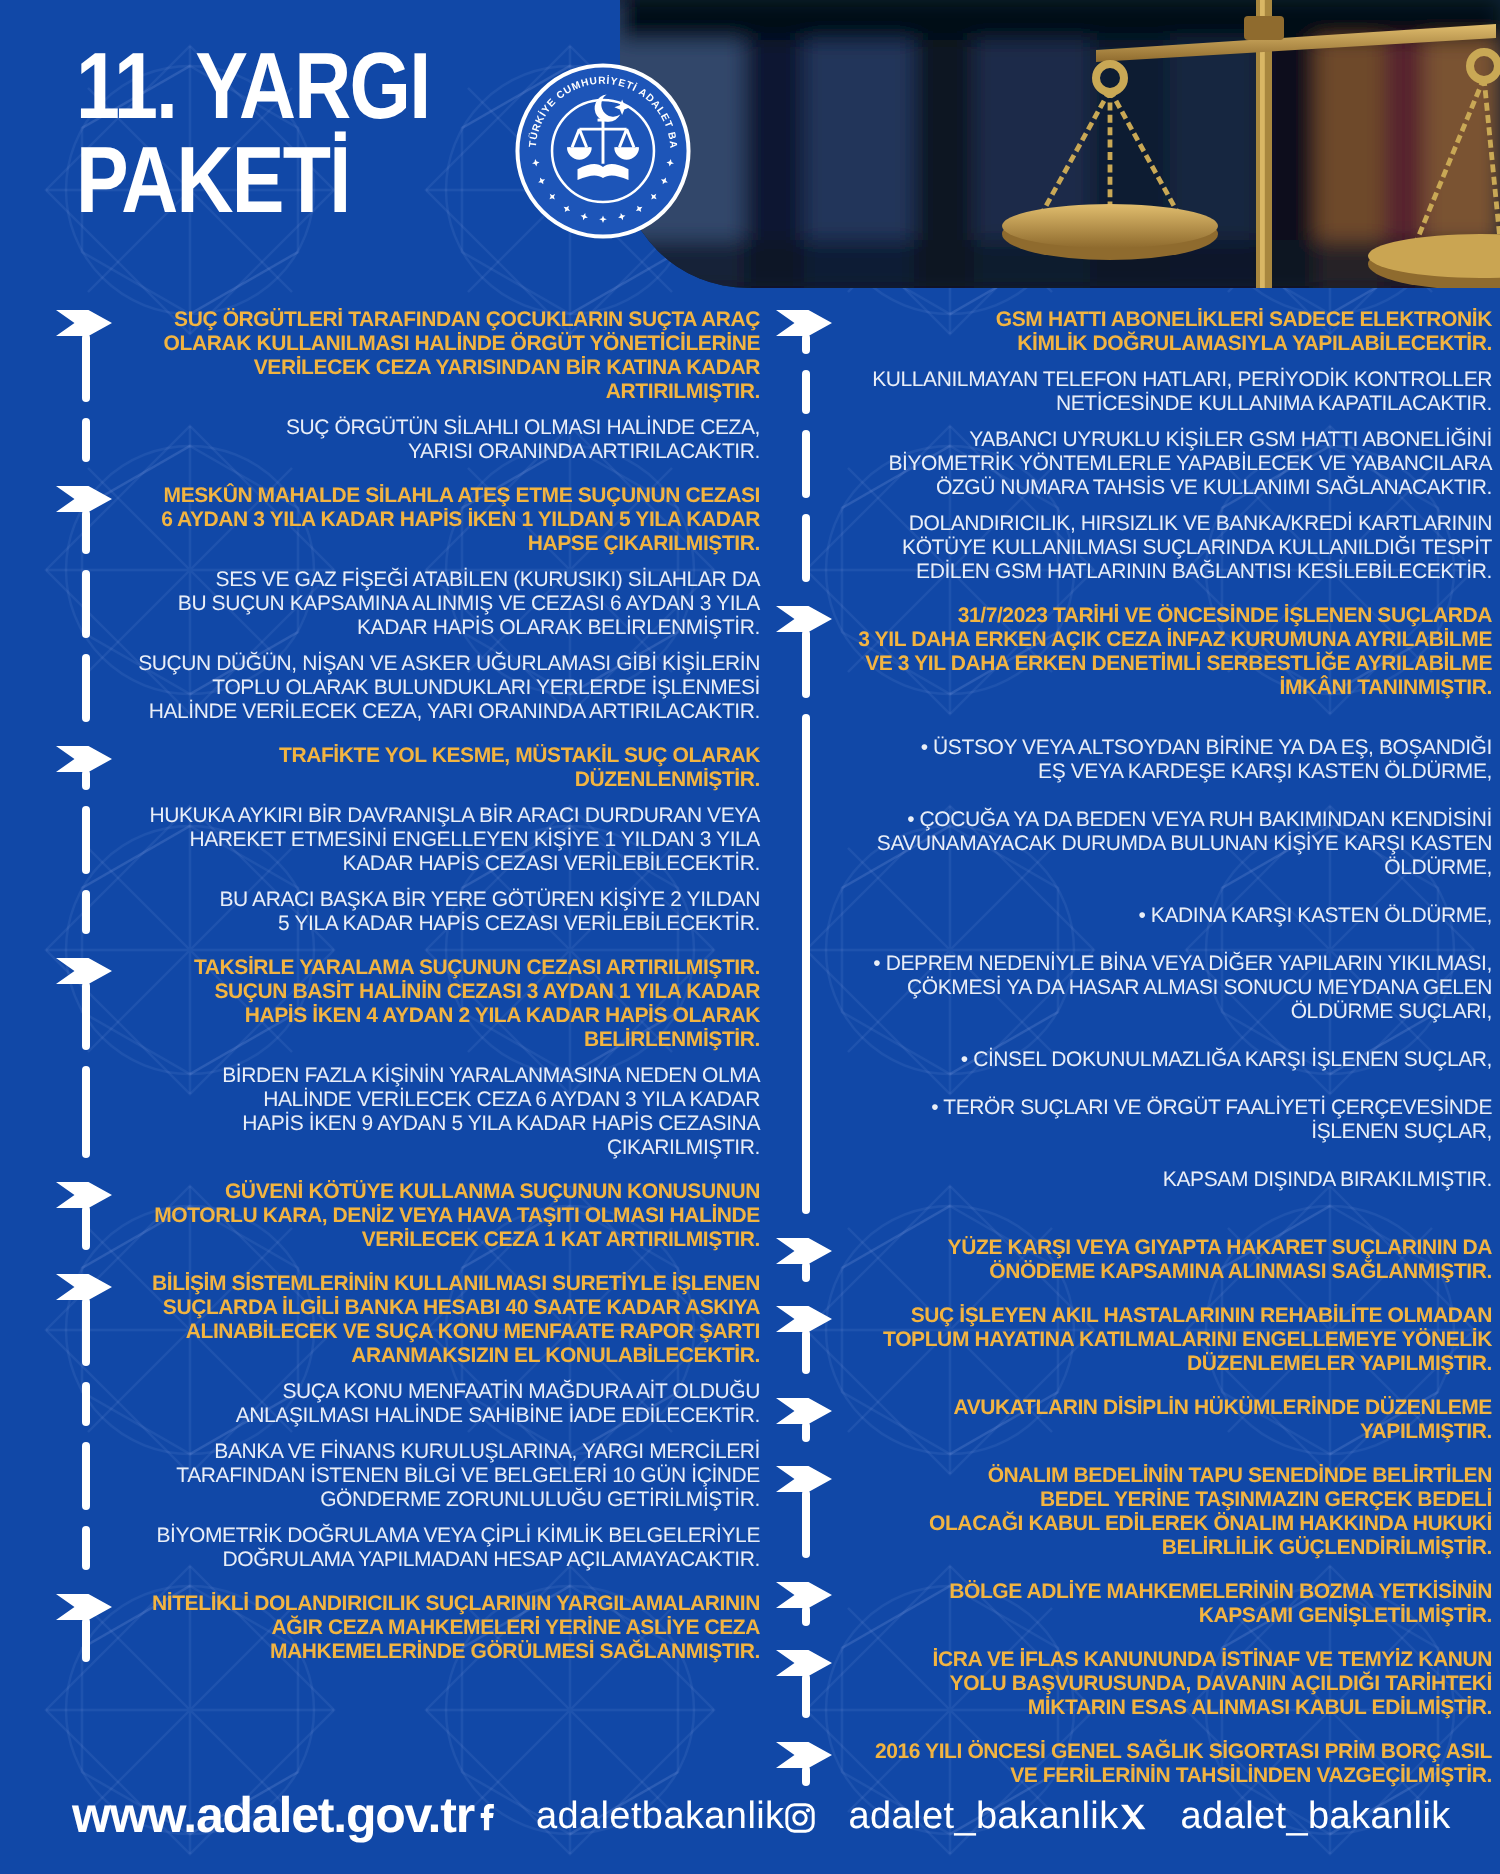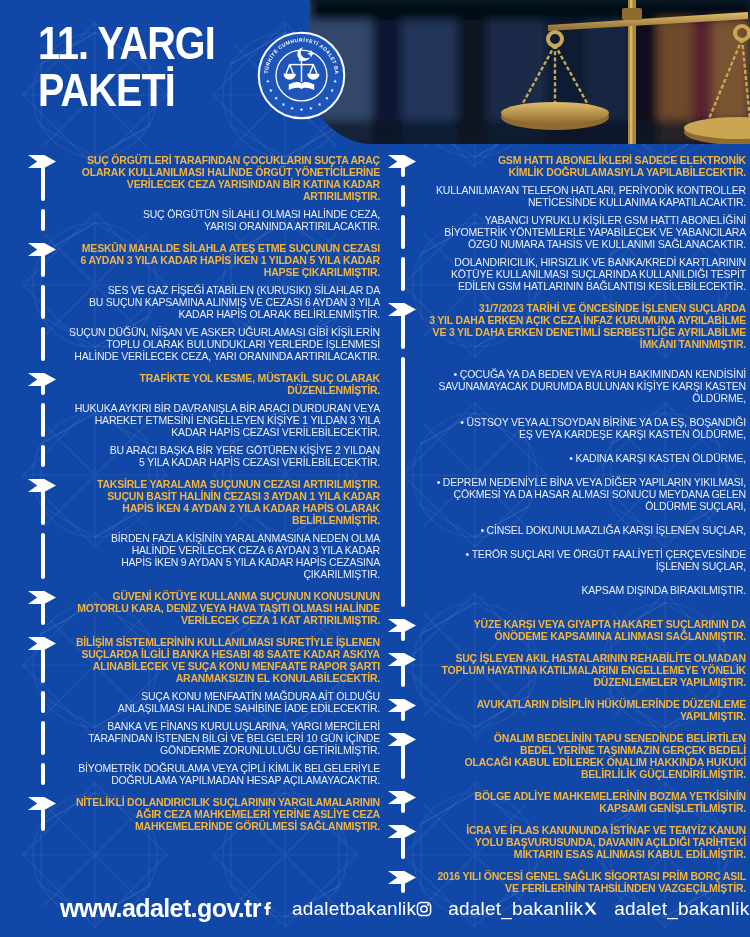--- a/index.html
+++ b/index.html
@@ -47,21 +47,21 @@
   .para::before{
     content:"";position:absolute;left:-22px;top:1px;bottom:1px;width:3.5px;
     background:#ffffff;border-radius:2px;
   }
   .bullet{padding-left:10px;text-indent:-10px;white-space:pre-line;}
   .bullet::before{content:"• ";}
   .closing{white-space:pre-line;padding-left:18px;}
   
   .footer{
     position:absolute;left:36px;right:34px;bottom:14px;z-index:2;
-    display:flex;align-items:center;color:#ffffff;margin-left:24px;
+    display:flex;align-items:center;color:#ffffff;
   }
   .website{font-size:25px;font-weight:bold;letter-spacing:-0.6px;}
   .social{display:flex;align-items:center;gap:16px;font-size:19px;letter-spacing:.2px;}
   .social svg{display:block;}
 </style>
 </head>
 <body>
 
 <div class="poster">
 
@@ -217,21 +217,21 @@
       <div class="section">
         <span class="arrow"></span>
         <div class="heading">GÜVENİ KÖTÜYE KULLANMA SUÇUNUN KONUSUNUN
 MOTORLU KARA, DENİZ VEYA HAVA TAŞITI OLMASI HALİNDE
 VERİLECEK CEZA 1 KAT ARTIRILMIŞTIR.</div>
       </div>
 
       <div class="section">
         <span class="arrow"></span>
         <div class="heading">BİLİŞİM SİSTEMLERİNİN KULLANILMASI SURETİYLE İŞLENEN
-SUÇLARDA İLGİLİ BANKA HESABI 48 SAATE KADAR ASKIYA
+SUÇLARDA İLGİLİ BANKA HESABI 40 SAATE KADAR ASKIYA
 ALINABİLECEK VE SUÇA KONU MENFAATE RAPOR ŞARTI
 ARANMAKSIZIN EL KONULABİLECEKTİR.</div>
         <div class="para">SUÇA KONU MENFAATİN MAĞDURA AİT OLDUĞU
 ANLAŞILMASI HALİNDE SAHİBİNE İADE EDİLECEKTİR.</div>
         <div class="para">BANKA VE FİNANS KURULUŞLARINA, YARGI MERCİLERİ
 TARAFINDAN İSTENEN BİLGİ VE BELGELERİ 10 GÜN İÇİNDE
 GÖNDERME ZORUNLULUĞU GETİRİLMİŞTİR.</div>
         <div class="para">BİYOMETRİK DOĞRULAMA VEYA ÇİPLİ KİMLİK BELGELERİYLE
 DOĞRULAMA YAPILMADAN HESAP AÇILAMAYACAKTIR.</div>
       </div>
@@ -261,25 +261,25 @@
 EDİLEN GSM HATLARININ BAĞLANTISI KESİLEBİLECEKTİR.</div>
       </div>
 
       <div class="section">
         <span class="arrow"></span>
         <div class="heading">31/7/2023 TARİHİ VE ÖNCESİNDE İŞLENEN SUÇLARDA
 3 YIL DAHA ERKEN AÇIK CEZA İNFAZ KURUMUNA AYRILABİLME
 VE 3 YIL DAHA ERKEN DENETİMLİ SERBESTLİĞE AYRILABİLME
 İMKÂNI TANINMIŞTIR.</div>
         <div class="para">
+          <div class="bullet">ÜSTSOY VEYA ALTSOYDAN BİRİNE YA DA EŞ, BOŞANDIĞI
+EŞ VEYA KARDEŞE KARŞI KASTEN ÖLDÜRME,</div>
           <div class="bullet">ÇOCUĞA YA DA BEDEN VEYA RUH BAKIMINDAN KENDİSİNİ
 SAVUNAMAYACAK DURUMDA BULUNAN KİŞİYE KARŞI KASTEN
 ÖLDÜRME,</div>
-          <div class="bullet">ÜSTSOY VEYA ALTSOYDAN BİRİNE YA DA EŞ, BOŞANDIĞI
-EŞ VEYA KARDEŞE KARŞI KASTEN ÖLDÜRME,</div>
           <div class="bullet">KADINA KARŞI KASTEN ÖLDÜRME,</div>
           <div class="bullet">DEPREM NEDENİYLE BİNA VEYA DİĞER YAPILARIN YIKILMASI,
 ÇÖKMESİ YA DA HASAR ALMASI SONUCU MEYDANA GELEN
 ÖLDÜRME SUÇLARI,</div>
           <div class="bullet">CİNSEL DOKUNULMAZLIĞA KARŞI İŞLENEN SUÇLAR,</div>
           <div class="bullet">TERÖR SUÇLARI VE ÖRGÜT FAALİYETİ ÇERÇEVESİNDE
 İŞLENEN SUÇLAR,</div>
           <div class="closing">KAPSAM DIŞINDA BIRAKILMIŞTIR.</div>
         </div>
       </div>

